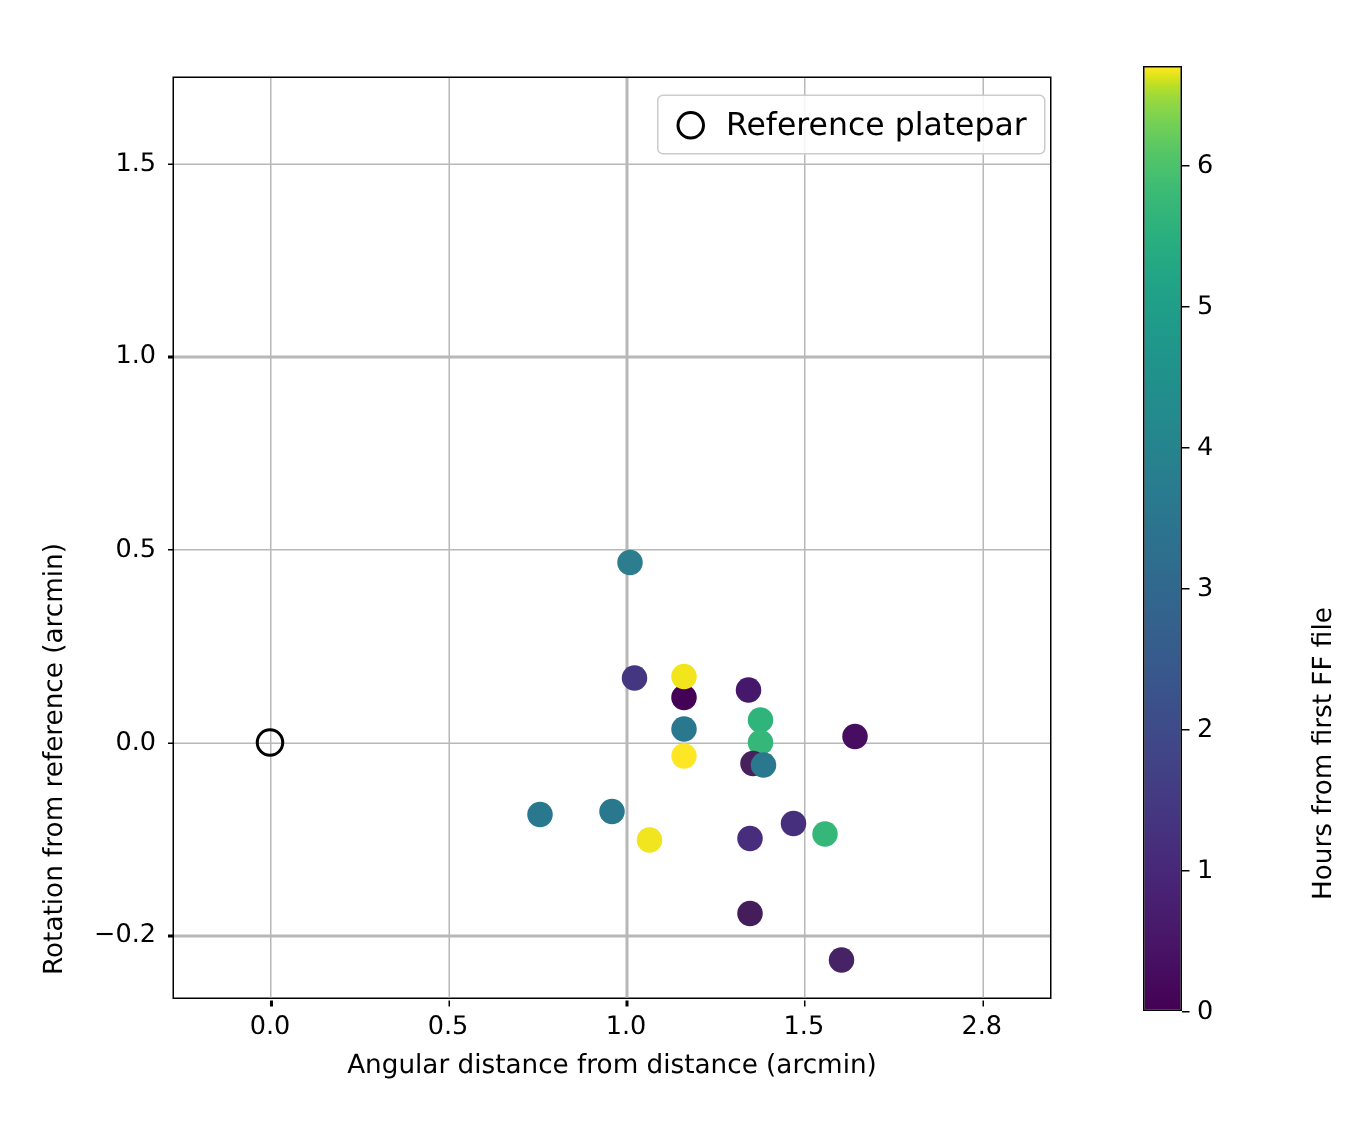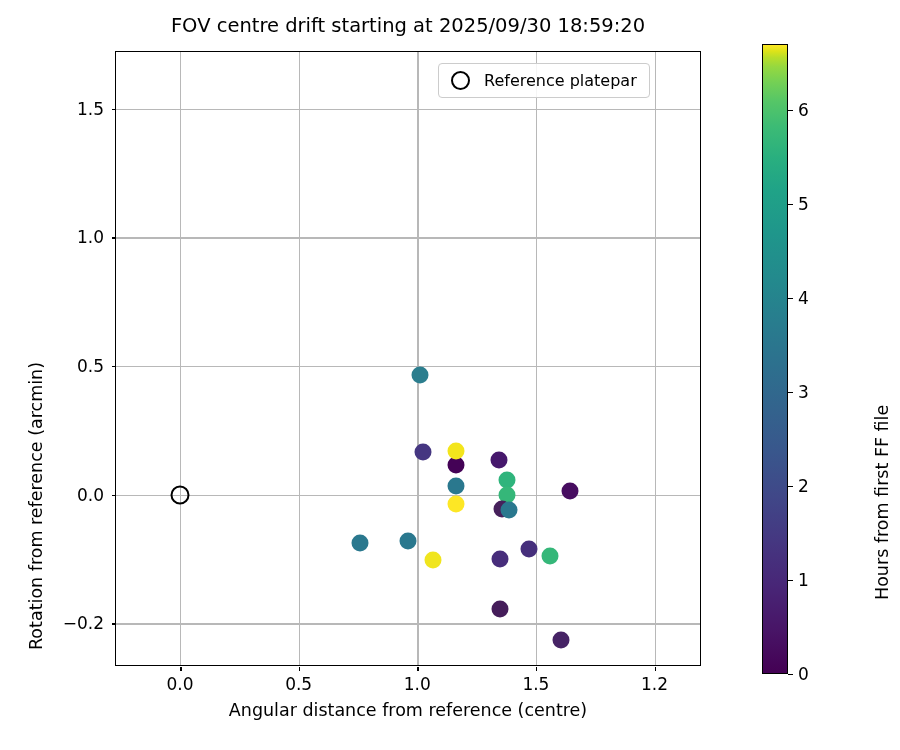--- a/index.html
+++ b/index.html
@@ -63,21 +63,21 @@
   
   #legend{
     position:absolute;left:438px;top:63px;
     border:1px solid #cccccc;border-radius:4px;background:rgba(255,255,255,0.85);
     padding:7px 12px;display:flex;align-items:center;gap:14px;
   }
   #legend-marker{
     width:19px;height:19px;border-radius:50%;
     border:2px solid #000;background:transparent;box-sizing:border-box;flex:none;
   }
-  #legend-label{font-size:16px;color:#000;white-space:nowrap;}
+  #legend-label{font-size:21px;color:#000;white-space:nowrap;}
 
   
   #colorbar-wrap{position:absolute;left:762px;top:44px;}
   #colorbar{
     width:26px;height:630px;border:1.4px solid #000;box-sizing:border-box;
     background:linear-gradient(to top,
       #440154 0%,  #481567 7%,  #482677 14%, #453781 21%, #404788 28%,
       #39568c 35%, #33638d 42%, #2d708e 49%, #287d8e 56%, #238a8d 63%,
       #1f968b 70%, #20a387 77%, #29af7f 82%, #3cbb75 87%, #55c667 91%,
       #73d055 94%, #95d840 96.5%, #b8de29 98%, #dce319 99%, #fde725 100%);
@@ -91,21 +91,20 @@
     position:absolute;font-size:17.5px;color:#000;white-space:nowrap;
     transform-origin:0 0;
     transform:translate(872px,600px) rotate(-90deg);
   }
 </style>
 </head>
 <body>
 
 <div id="figure">
 
-  <div id="chart-title">FOV centre drift starting at 2025/09/30 18:59:20</div>
 
   <div id="plot-frame">
     <div id="grid-layer">
         <div class="gridline-v" style="left: 64.0567px;"></div>
         <div class="gridline-v" style="left: 182.68px;"></div>
         <div class="gridline-v" style="left: 301.304px;"></div>
         <div class="gridline-v" style="left: 419.927px;"></div>
         <div class="gridline-v" style="left: 538.551px;"></div>
         <div class="gridline-h" style="top: 571.255px;"></div>
         <div class="gridline-h" style="top: 442.594px;"></div>
@@ -138,36 +137,36 @@
       </div>
   <div class="tick-x" style="left: 64.0567px;"></div>
       <div class="ticklabel-x" style="left: 64.0567px;">0.0</div>
       <div class="tick-x" style="left: 182.68px;"></div>
       <div class="ticklabel-x" style="left: 182.68px;">0.5</div>
       <div class="tick-x" style="left: 301.304px;"></div>
       <div class="ticklabel-x" style="left: 301.304px;">1.0</div>
       <div class="tick-x" style="left: 419.927px;"></div>
       <div class="ticklabel-x" style="left: 419.927px;">1.5</div>
       <div class="tick-x" style="left: 538.551px;"></div>
-      <div class="ticklabel-x" style="left: 538.551px;">1.2</div>
+      <div class="ticklabel-x" style="left: 538.551px;">2.8</div>
       <div class="tick-y" style="top: 571.255px;"></div>
       <div class="ticklabel-y" style="top: 571.255px;">−0.2</div>
       <div class="tick-y" style="top: 442.594px;"></div>
       <div class="ticklabel-y" style="top: 442.594px;">0.0</div>
       <div class="tick-y" style="top: 313.933px;"></div>
       <div class="ticklabel-y" style="top: 313.933px;">0.5</div>
       <div class="tick-y" style="top: 185.272px;"></div>
       <div class="ticklabel-y" style="top: 185.272px;">1.0</div>
       <div class="tick-y" style="top: 56.6109px;"></div>
       <div class="ticklabel-y" style="top: 56.6109px;">1.5</div>
     </div>
 
   <div id="axes-decor"></div>
 
-  <div id="xlabel">Angular distance from reference (centre)</div>
+  <div id="xlabel">Angular distance from distance (arcmin)</div>
   <div id="ylabel">Rotation from reference (arcmin)</div>
 
   <div id="legend">
     <span id="legend-marker"></span>
     <span id="legend-label">Reference platepar</span>
   </div>
 
   <div id="colorbar-wrap">
     <div id="colorbar"></div>
   <div class="cb-tick" style="top: 630px;"></div>

